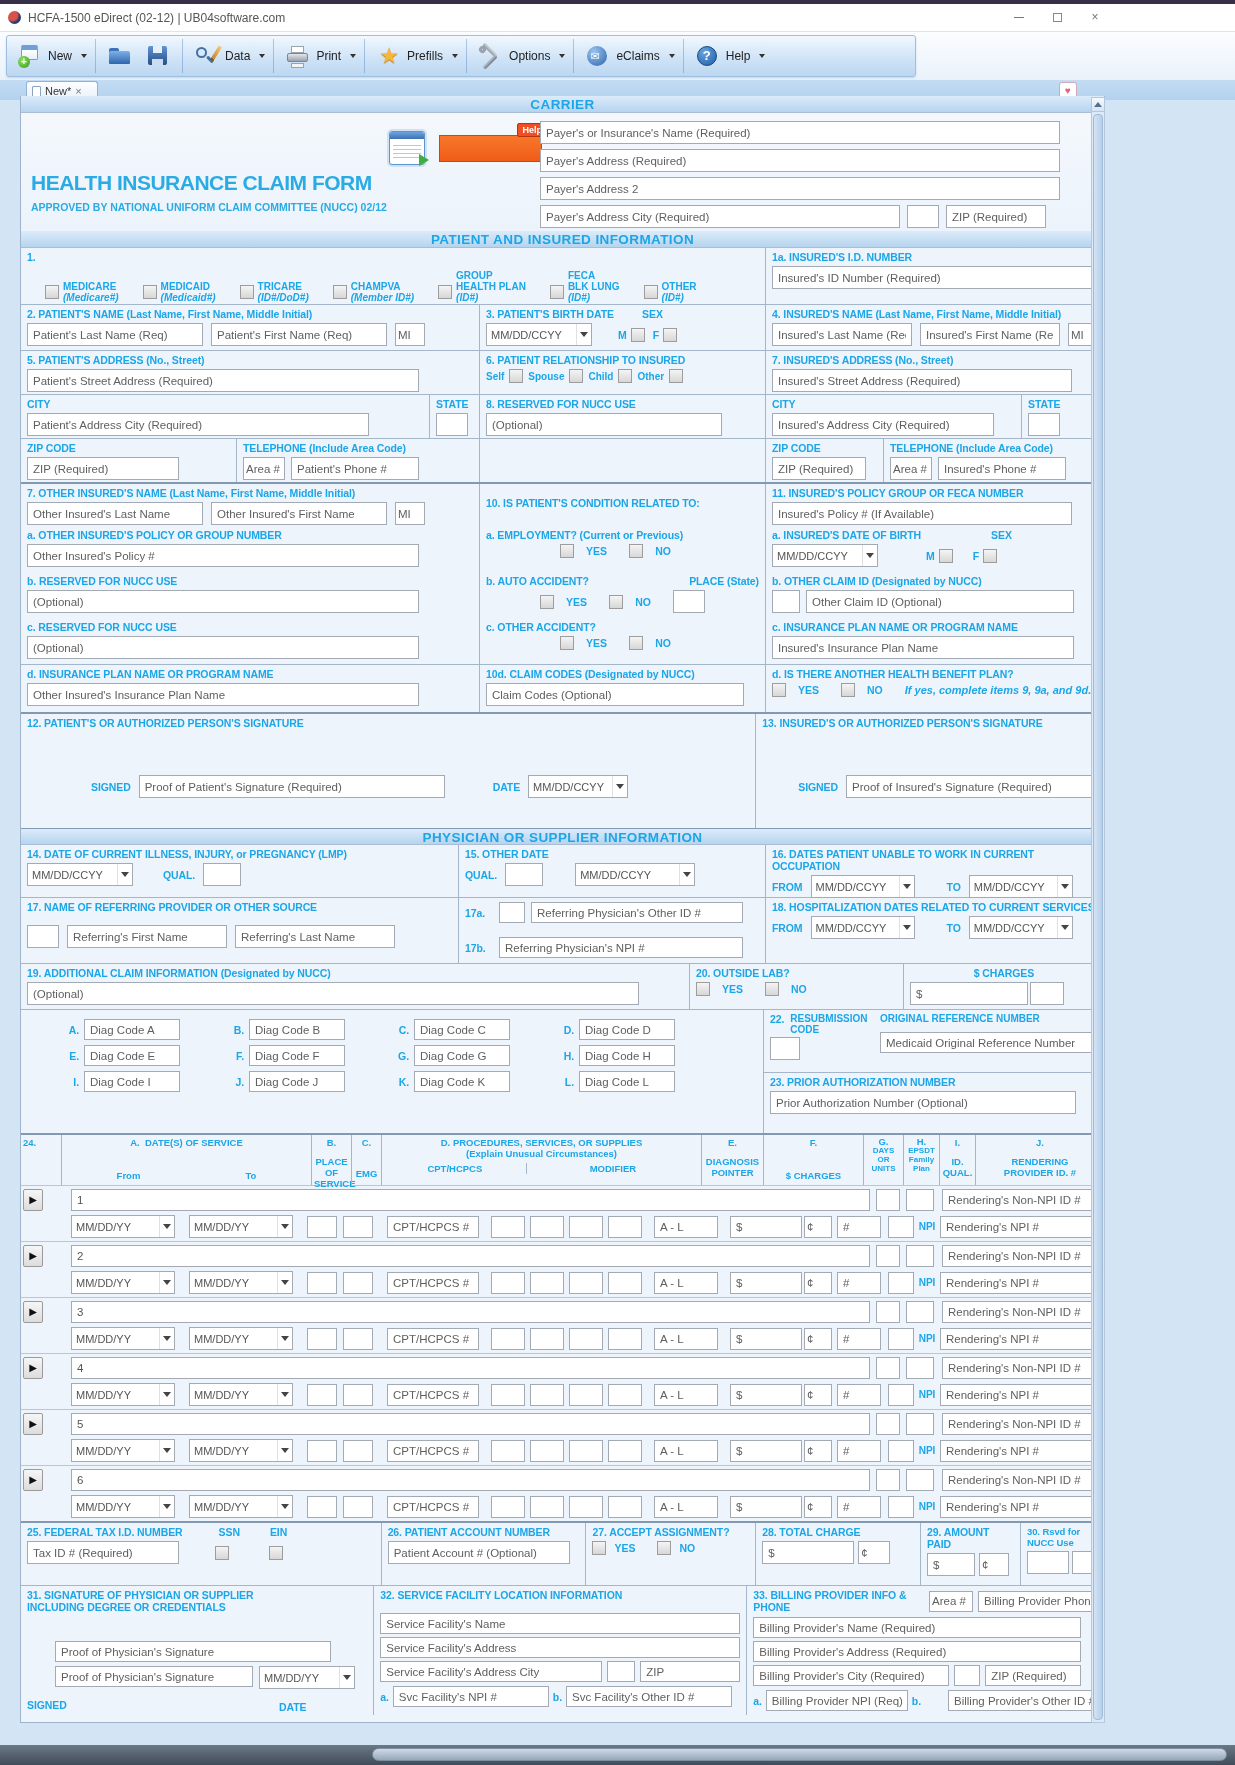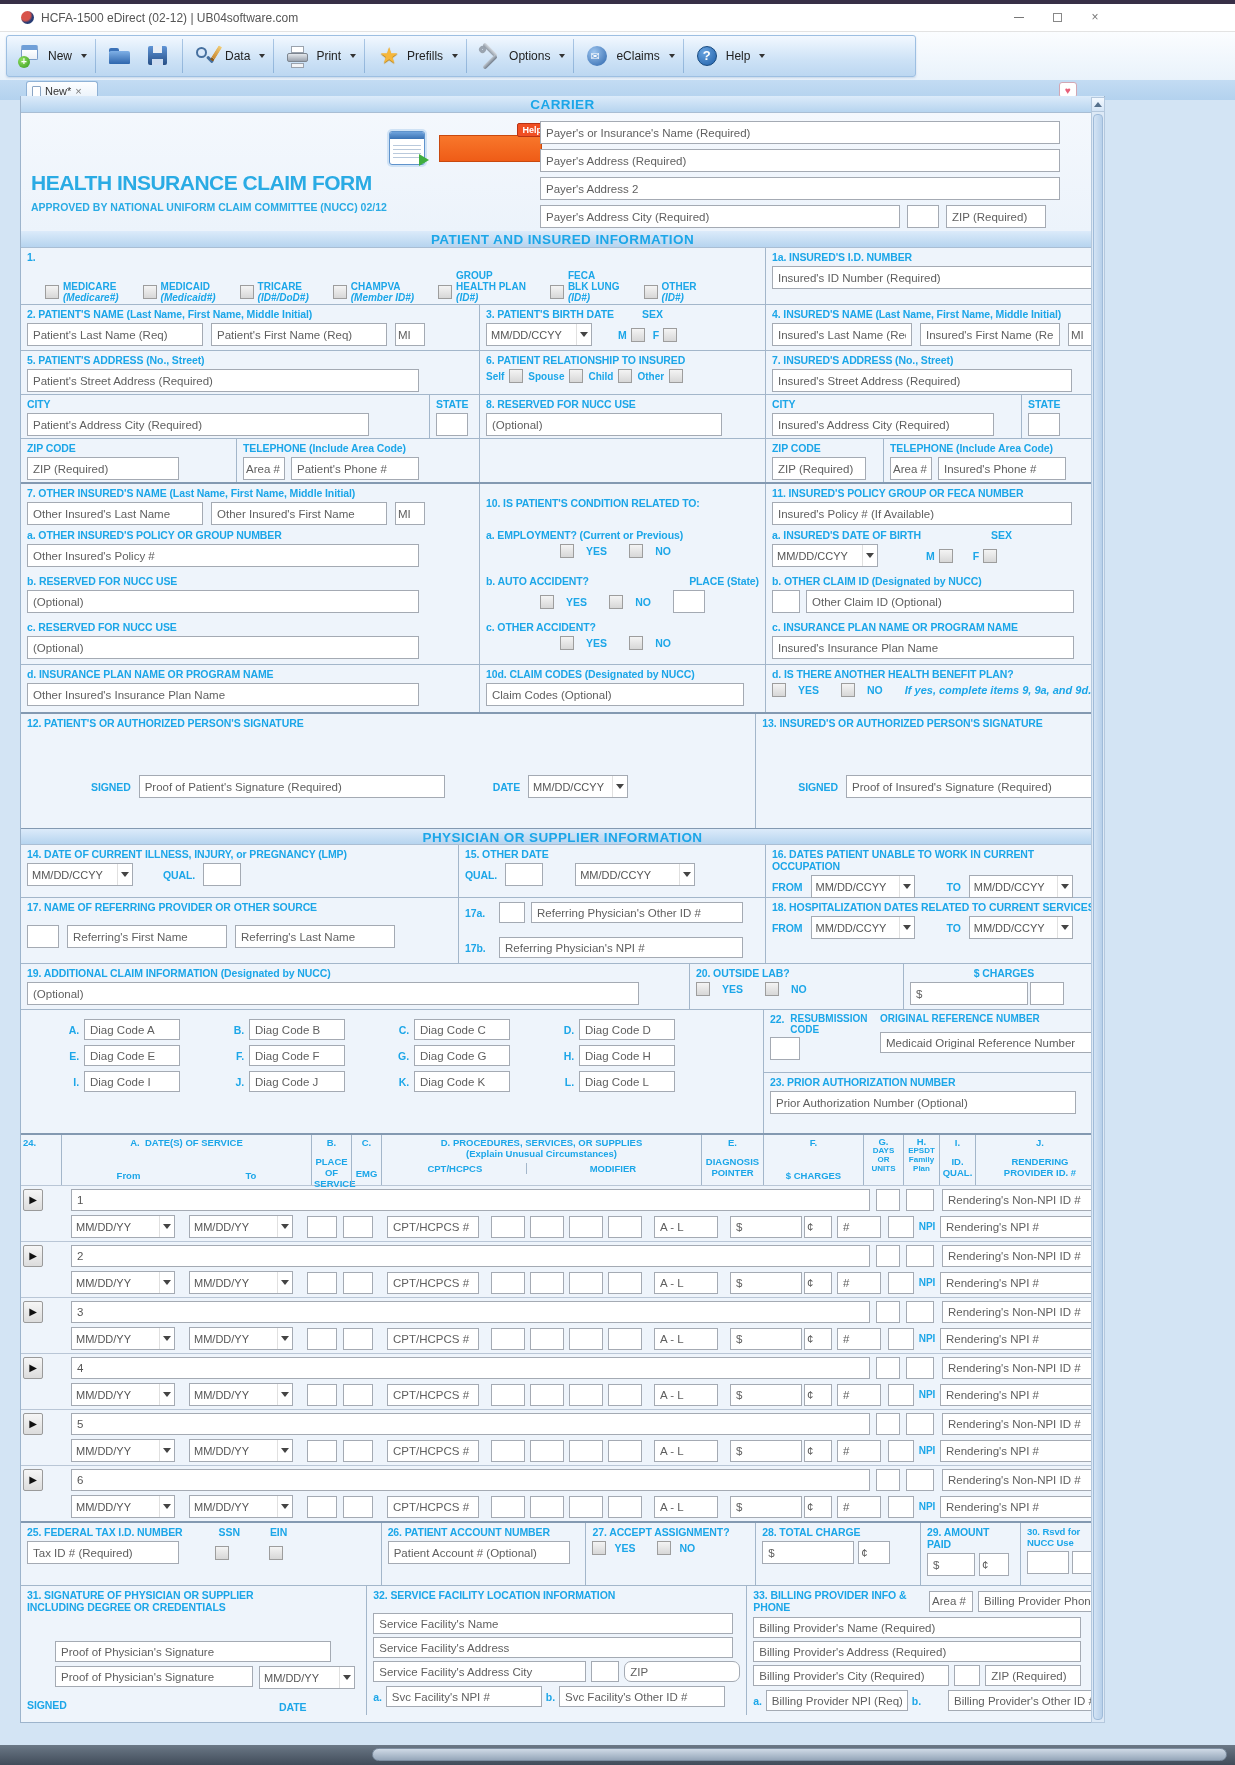--- a/index.html
+++ b/index.html
@@ -1,21 +1,21 @@
 <!DOCTYPE html>
 <html><head>
 <meta charset="utf-8">
 <style>
   * { box-sizing: border-box; margin:0; padding:0; }
   html,body { width:1235px; height:1765px; }
   body { font-family:"Liberation Sans",sans-serif; background:#d3e4f4; position:relative; overflow:hidden; }
 
   
   .top-edge { height:4px; background:#372f47; }
-  .titlebar { height:28px; background:#ffffff; display:flex; align-items:center; padding-left:21px; border-bottom:1px solid #e3e3e3; position:relative; }
+  .titlebar { height:28px; background:#ffffff; display:flex; align-items:center; padding-left:8px; border-bottom:1px solid #e3e3e3; position:relative; }
   .app-icon { width:13px; height:13px; border-radius:50%; background:radial-gradient(circle at 35% 35%, #d8534a 0 40%, #273c74 60%); margin-right:7px; }
   .wtitle { font-size:12px; color:#555; }
   .wctrl { position:absolute; top:0; left:1000px; display:flex; }
   .wbtn { width:38px; height:26px; display:flex; align-items:center; justify-content:center; color:#777; font-size:12px; }
   .wbtn .mini { width:10px; border-bottom:1px solid #777; height:1px; }
   .wbtn .maxi { width:9px; height:9px; border:1px solid #888; }
 
   
   .toolrow { height:48px; background:linear-gradient(#fbfdff,#e9f2fb); padding:3px 0 3px 6px; }
   .toolbar { width:910px; height:42px; border:1px solid #9dbfe2; border-radius:3px; background:linear-gradient(#f2f8ff,#cde2f6 60%,#bcd7f1); display:flex; align-items:center; padding:0 4px; box-shadow:0 1px 2px rgba(90,130,180,.25); }
@@ -1205,21 +1205,21 @@
       <span class="bl" style="position:absolute;left:6px;bottom:4px">SIGNED</span>
       <span class="bl" style="position:absolute;left:258px;bottom:2px">DATE</span>
     </div>
     <div class="cell" style="width:380px">
       <div class="bl">32. SERVICE FACILITY LOCATION INFORMATION</div>
       <div style="margin-top:12px"><input class="tin" style="width: 360px; height: 21px;" placeholder="Service Facility's Name"></div>
       <div style="margin-top:3px"><input class="tin" style="width: 360px; height: 21px;" placeholder="Service Facility's Address"></div>
       <div style="display:flex;gap:5px;margin-top:3px">
         <input class="tin" style="width: 222px; height: 21px;" placeholder="Service Facility's Address City">
         <input class="tin sq" style="width: 28px; height: 21px;">
-        <input class="tin" style="width: 116px; height: 21px; border-radius: 7px;" placeholder="ZIP">
+        <input class="tin" style="width: 100px; height: 21px;" placeholder="ZIP">
       </div>
       <div style="display:flex;align-items:center;gap:4px;margin-top:4px">
         <span class="bl">a.</span>
         <input class="tin" style="width: 156px; height: 21px;" placeholder="Svc Facility's NPI #">
         <span class="bl">b.</span>
         <input class="tin" style="width: 166px; height: 21px;" placeholder="Svc Facility's Other ID #">
       </div>
     </div>
     <div class="cell c3">
       <div style="display:flex;align-items:center;gap:5px">

